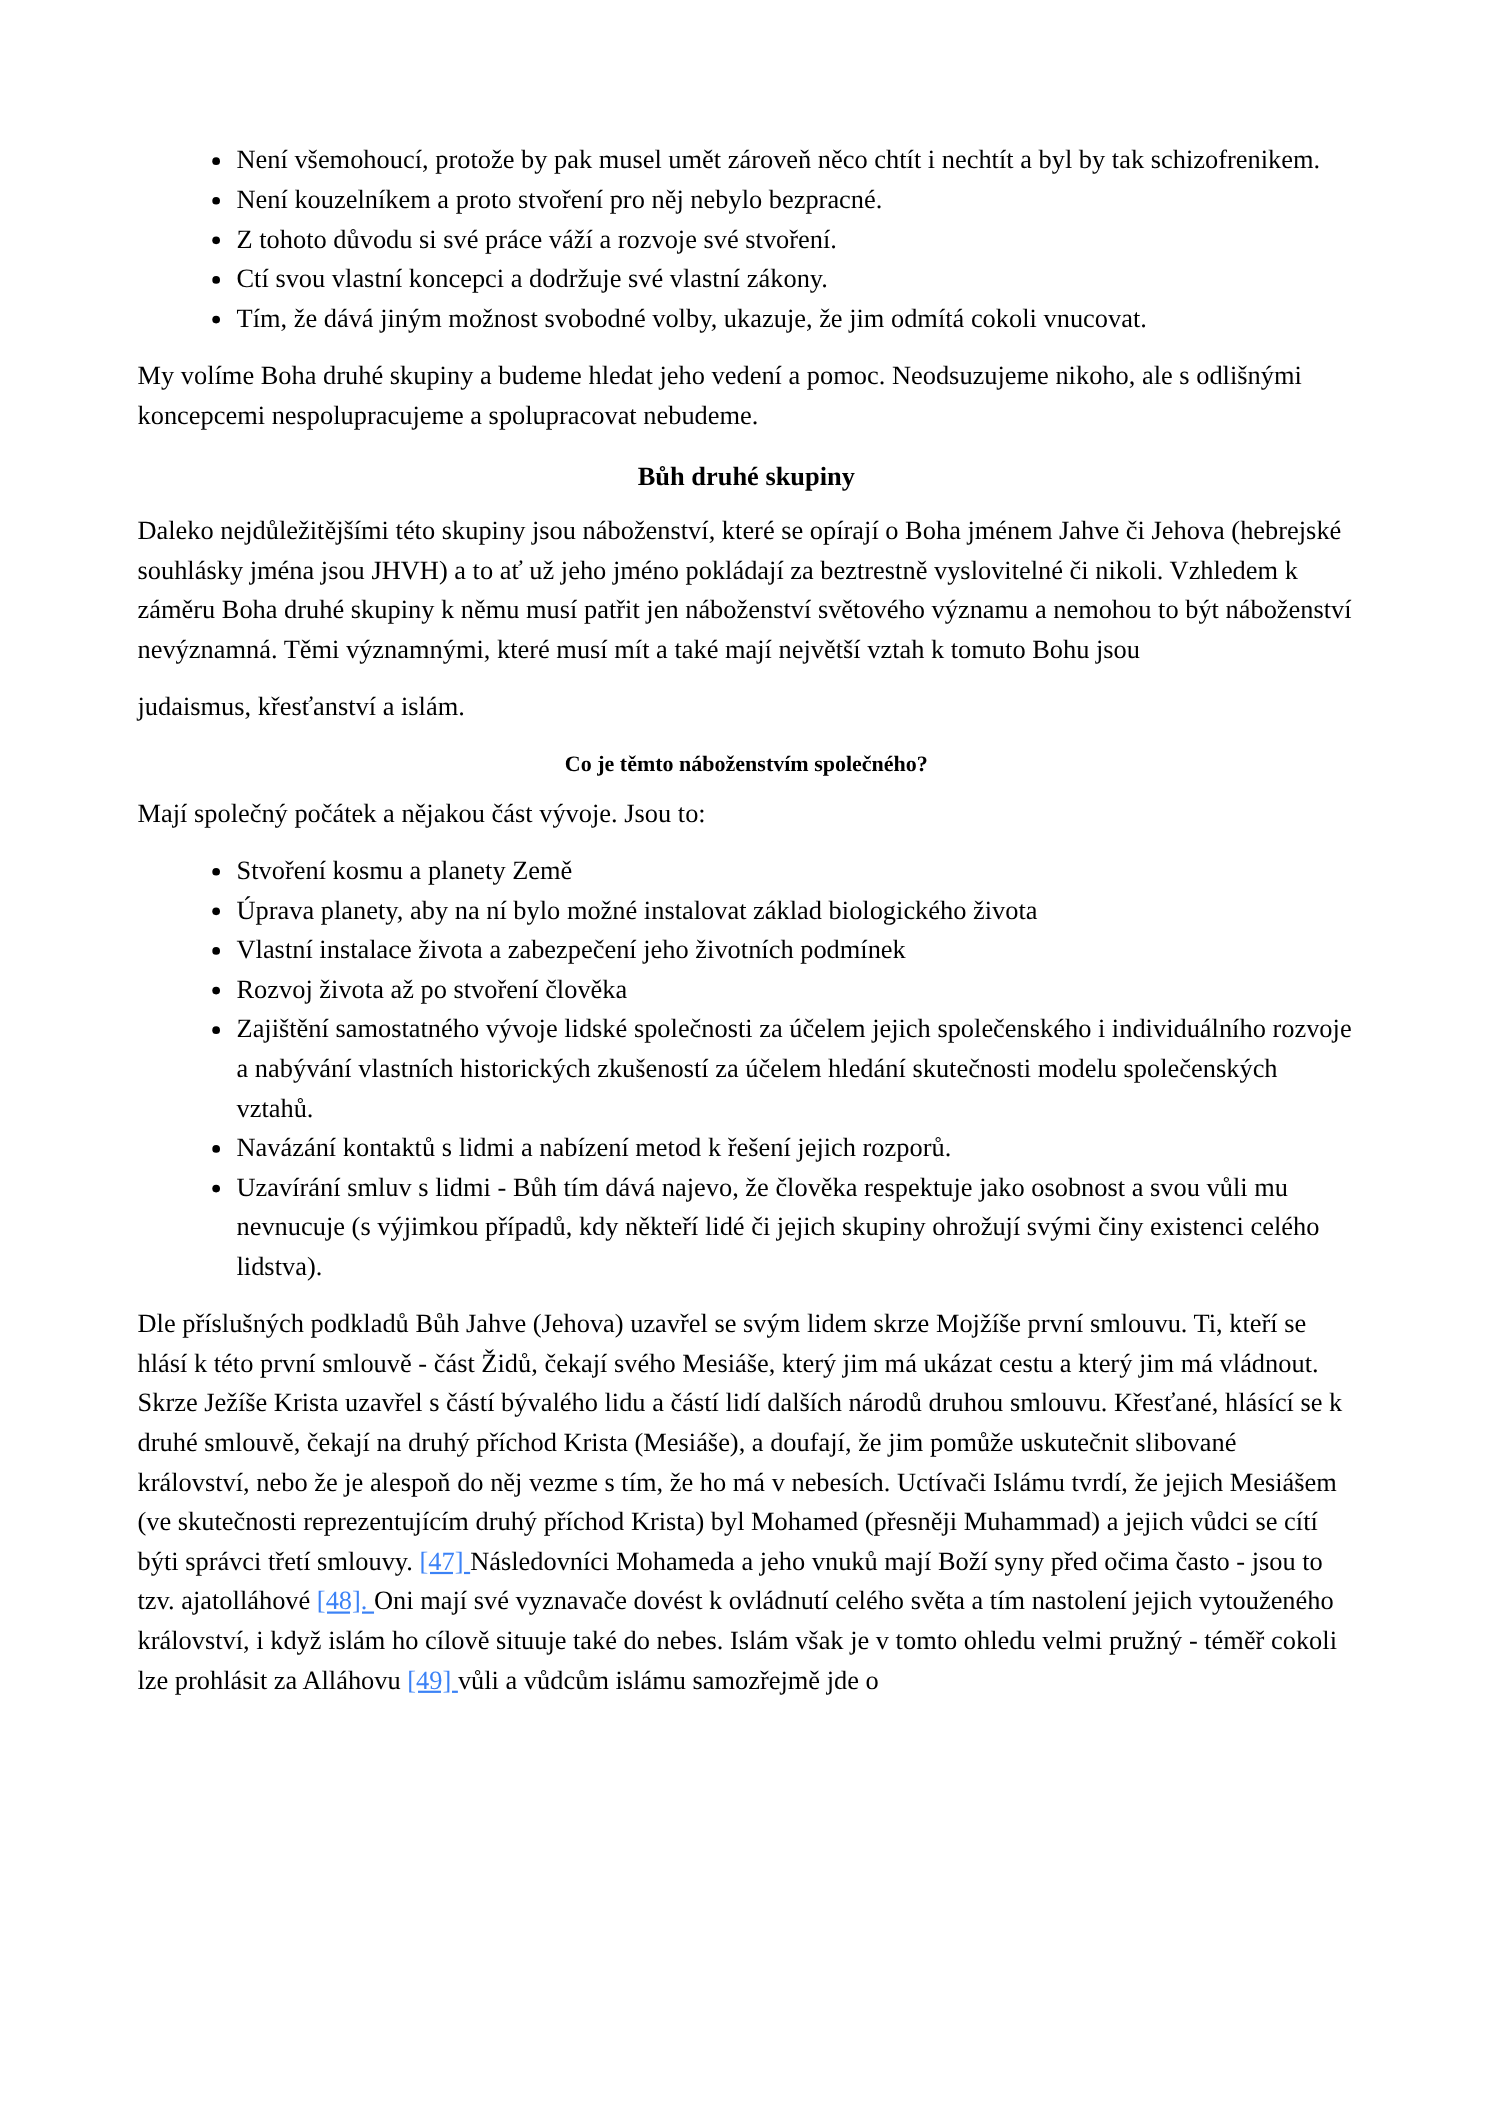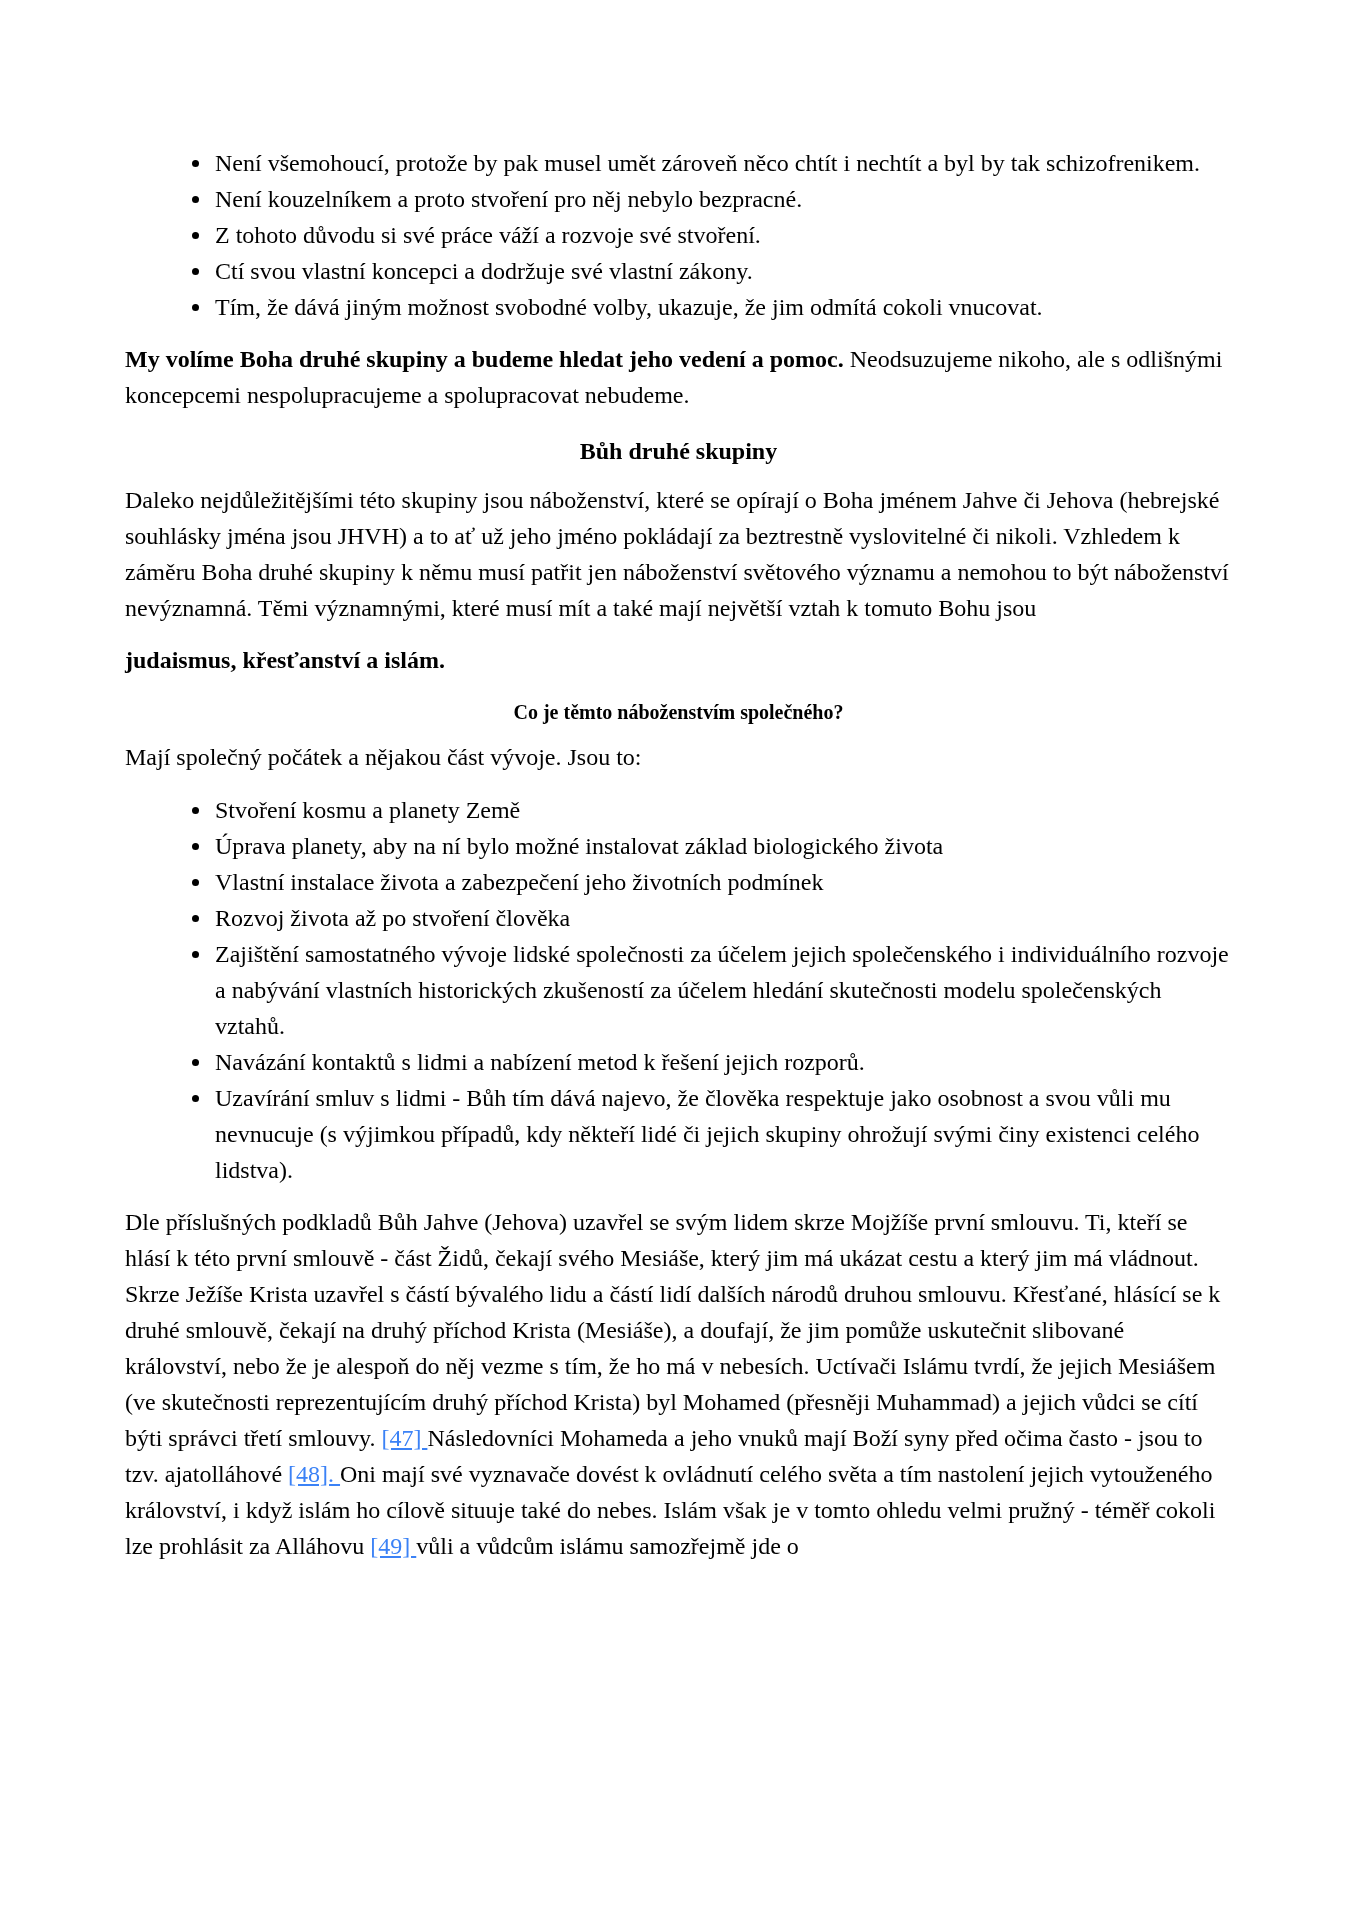--- a/index.html
+++ b/index.html
@@ -18,21 +18,21 @@
     color: #000000;
     font-family: "Liberation Serif", "DejaVu Serif", serif;
     font-size: 24px;
     line-height: 36px;
     overflow: hidden;
   }
   .page p {
     margin: 0 0 16px 0;
   }
   .page ul {
-    margin: 17px 0 16px 0;
+    margin: 0 0 16px 0;
     padding: 0 0 0 88px;
     list-style-type: disc;
   }
   .page li {
     padding-left: 2px;
   }
   .doc-h1 {
     font-size: 24px;
     line-height: 44px;
     font-weight: bold;
@@ -40,21 +40,21 @@
     margin: 14px 0 9px 0;
   }
   .doc-h2 {
     font-size: 20px;
     line-height: 36px;
     font-weight: bold;
     text-align: center;
     margin: 14px 0 9px 0;
   }
   .bold {
-    font-weight: bold;
+    font-weight: normal;
   }
   a.footnote {
     color: #3b82f6;
     text-decoration: underline;
     cursor: pointer;
   }
 </style>
 </head>
 <body>
 

